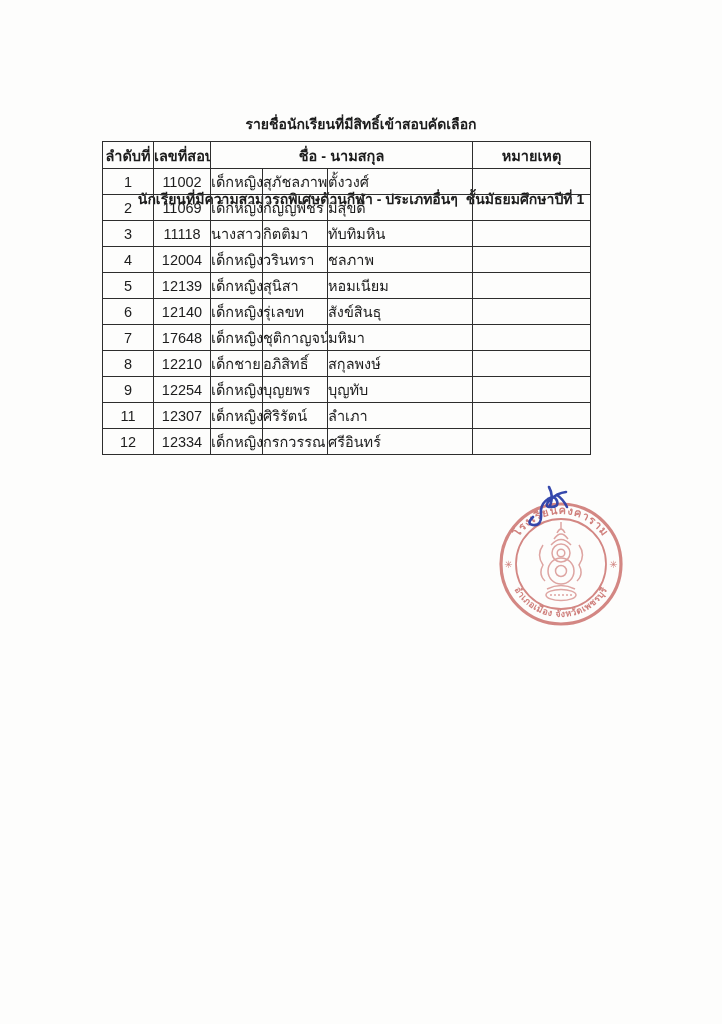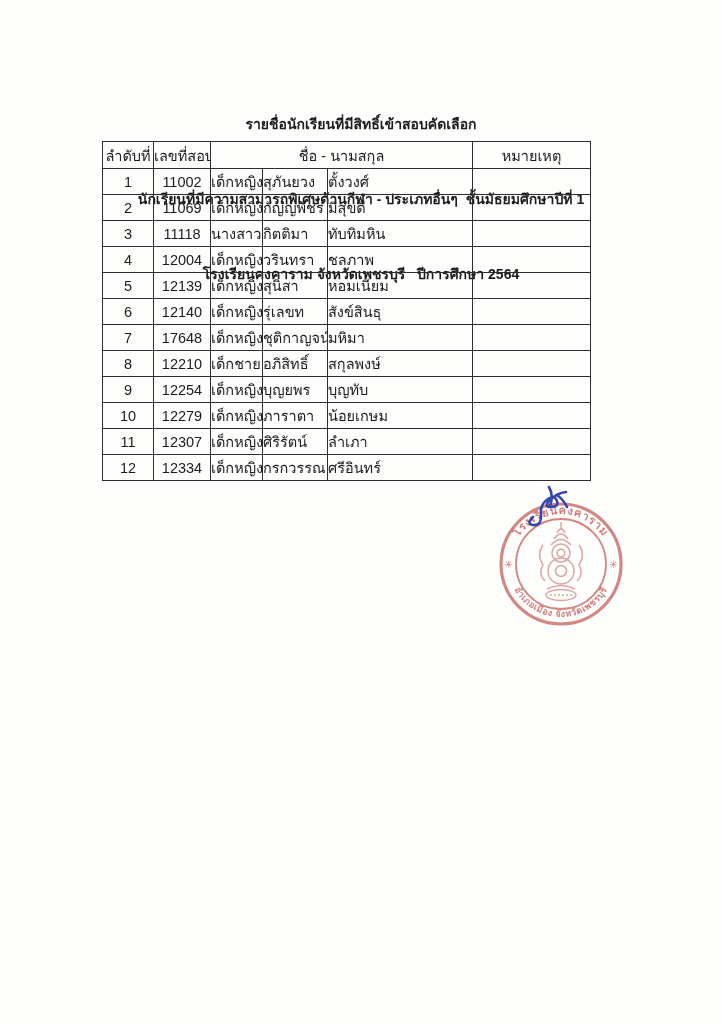--- a/index.html
+++ b/index.html
@@ -36,21 +36,21 @@
     font-size:14.5px;
   }
   table.roster th, table.roster td{
     border:1.6px solid #2d2d2d;
     padding:0;
     height:25px;
     overflow:hidden;
     white-space:nowrap;
   }
   table.roster th{
-    font-weight:normal;
+    font-weight:bold;
     font-size:14.5px;
     text-align:center;
     height:26px;
   }
   col.c-order{width:51px;}
   col.c-exam{width:57px;}
   col.c-title{width:52px;}
   col.c-first{width:65px;}
   col.c-last{width:145px;}
   col.c-remark{width:118px;}
@@ -70,21 +70,20 @@
   }
 </style>
 </head>
 <body>
 
 <div class="scan-page">
 
   <div class="title-block">
     <div class="title-line">รายชื่อนักเรียนที่มีสิทธิ์เข้าสอบคัดเลือก</div>
     <div class="title-line">นักเรียนที่มีความสามารถพิเศษด้านกีฬา - ประเภทอื่นๆ  ชั้นมัธยมศึกษาปีที่ 1</div>
-    <div class="title-line">โรงเรียนคงคาราม จังหวัดเพชรบุรี   ปีการศึกษา 2564</div>
   </div>
 
   <table class="roster">
     <colgroup>
       <col class="c-order">
         <col class="c-exam">
         <col class="c-title">
       <col class="c-first">
         <col class="c-last">
         <col class="c-remark">
@@ -95,21 +94,21 @@
         <th>เลขที่สอบ</th>
         <th colspan="3">ชื่อ - นามสกุล</th>
         <th>หมายเหตุ</th>
       </tr>
     </thead>
     <tbody>
       <tr>
         <td class="cell-order">1</td>
         <td class="cell-exam">11002</td>
         <td class="cell-title">เด็กหญิง</td>
-        <td class="cell-first">สุภันยวง</td>
+        <td class="cell-first">สุภัชลภาพ</td>
         <td class="cell-last">ตั้งวงศ์</td>
         <td class="cell-remark"></td>
       </tr>
       <tr>
         <td class="cell-order">2</td>
         <td class="cell-exam">11069</td>
         <td class="cell-title">เด็กหญิง</td>
         <td class="cell-first">กัญญพัชร</td>
         <td class="cell-last">มีสุขดี</td>
         <td class="cell-remark"></td>
@@ -161,28 +160,20 @@
         <td class="cell-first">อภิสิทธิ์</td>
         <td class="cell-last">สกุลพงษ์</td>
         <td class="cell-remark"></td>
       </tr>
       <tr>
         <td class="cell-order">9</td>
         <td class="cell-exam">12254</td>
         <td class="cell-title">เด็กหญิง</td>
         <td class="cell-first">บุญยพร</td>
         <td class="cell-last">บุญทับ</td>
-        <td class="cell-remark"></td>
-      </tr>
-      <tr>
-        <td class="cell-order">10</td>
-        <td class="cell-exam">12279</td>
-        <td class="cell-title">เด็กหญิง</td>
-        <td class="cell-first">ภาราตา</td>
-        <td class="cell-last">น้อยเกษม</td>
         <td class="cell-remark"></td>
       </tr>
       <tr>
         <td class="cell-order">11</td>
         <td class="cell-exam">12307</td>
         <td class="cell-title">เด็กหญิง</td>
         <td class="cell-first">ศิริรัตน์</td>
         <td class="cell-last">ลำเภา</td>
         <td class="cell-remark"></td>
       </tr>

